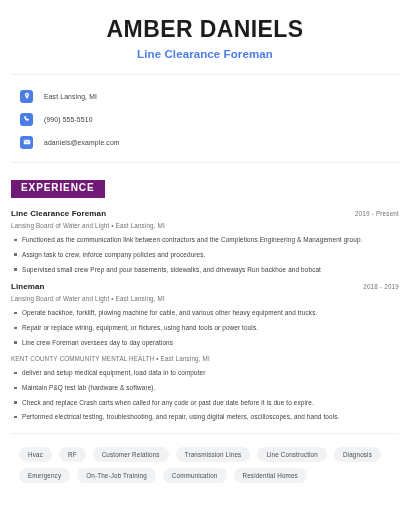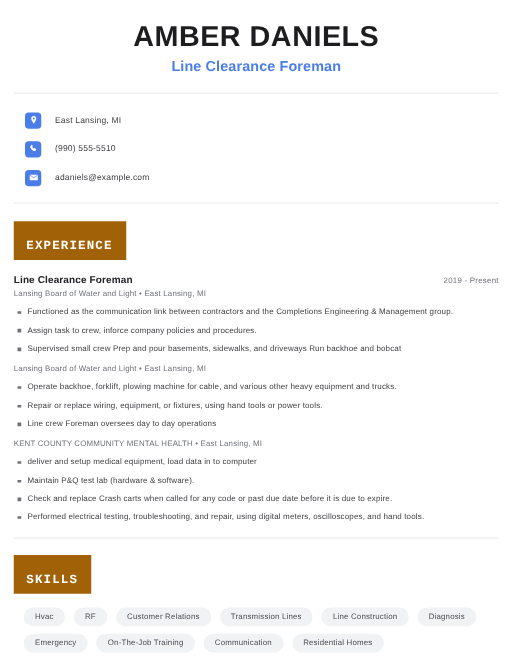--- a/index.html
+++ b/index.html
@@ -74,27 +74,26 @@
     font-size: 6.8px;
     color: #3d3d42;
     margin-left: 11px;
     letter-spacing: 0.15px;
   }
 
   
   .section { margin-top: 14px; }
   .section-badge {
     display: inline-block;
-    background: #a16207;
+    background: #701a75;
     color: #ffffff;
     font-size: 10px;
     font-weight: bold;
     letter-spacing: 0.9px;
-    padding: 15px 11px 5px 10px;
-    font-family: Liberation Mono, monospace;
+    padding: 2px 11px 5px 10px;
   }
 
   .jobs { margin-top: 11px; }
   .job { margin-bottom: 9px; }
   .job-head {
     display: flex;
     justify-content: space-between;
     align-items: baseline;
   }
   .job-title {
@@ -215,20 +214,24 @@
         </div>
         <div class="job-company">Lansing Board of Water and Light  •  East Lansing, MI</div>
         <ul class="bullets">
           <li>Functioned as the communication link between contractors and the Completions Engineering &amp; Management group.</li>
           <li>Assign task to crew, inforce company policies and procedures.</li>
           <li>Supervised small crew Prep and pour basements, sidewalks, and driveways Run backhoe and bobcat</li>
         </ul>
       </div>
 
       <div class="job">
+        <div class="job-head">
+          <span class="job-title">Lineman</span>
+          <span class="job-dates">2018 - 2019</span>
+        </div>
         <div class="job-company">Lansing Board of Water and Light  •  East Lansing, MI</div>
         <ul class="bullets">
           <li>Operate backhoe, forklift, plowing machine for cable, and various other heavy equipment and trucks.</li>
           <li>Repair or replace wiring, equipment, or fixtures, using hand tools or power tools.</li>
           <li>Line crew Foreman oversees day to day operations</li>
         </ul>
       </div>
 
       <div class="job">
         <div class="job-company">KENT COUNTY COMMUNITY MENTAL HEALTH  •  East Lansing, MI</div>
@@ -239,21 +242,20 @@
           <li>Performed electrical testing, troubleshooting, and repair, using digital meters, oscilloscopes, and hand tools.</li>
         </ul>
       </div>
 
     </div>
   </div>
 
   <div class="divider" style="margin-top:12px;"></div>
 
   <div class="section" style="margin-top:13px;">
-    <div class="section-badge">SKILLS</div>
 
     <div class="skills-wrap">
       <div class="chips">
         <span class="chip">Hvac</span>
         <span class="chip">RF</span>
         <span class="chip">Customer Relations</span>
         <span class="chip">Transmission Lines</span>
         <span class="chip">Line Construction</span>
         <span class="chip">Diagnosis</span>
         <span class="chip">Emergency</span>

